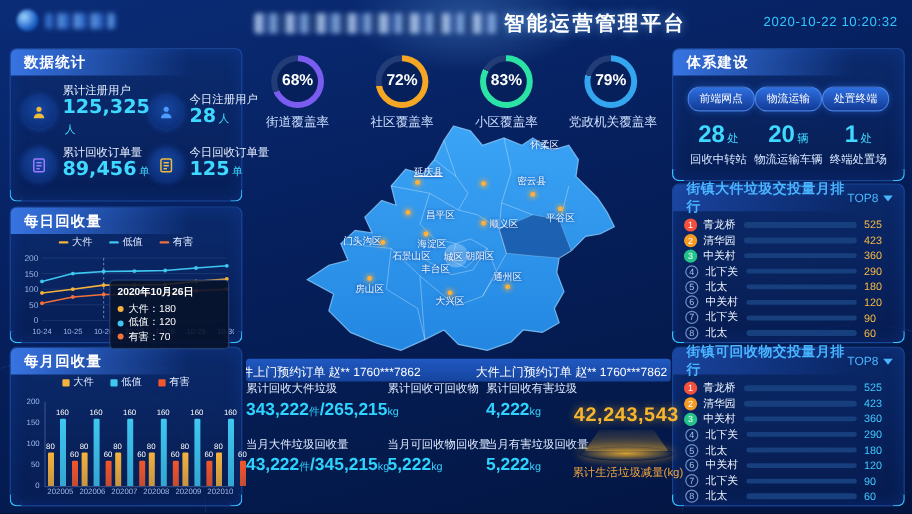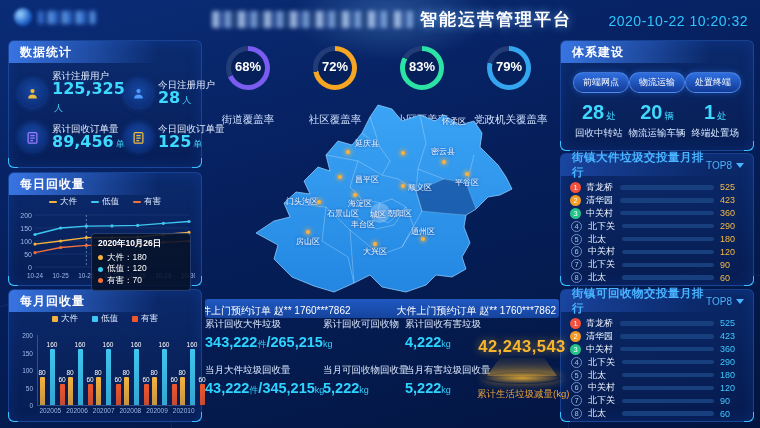--- a/index.html
+++ b/index.html
@@ -17,21 +17,21 @@
   .header{position:absolute;left:0;top:0;width:760px;height:36px;}
   .logo{position:absolute;left:14px;top:8px;display:flex;align-items:center;}
   .logo-orb{width:18px;height:18px;border-radius:50%;margin-right:6px;filter:blur(1.5px);
        background:radial-gradient(circle at 35% 35%,#9fd4ff,#1c62c8 60%,#0a2f7a);}
   .logo-redacted{width:58px;height:13px;border-radius:2px;filter:blur(2px);opacity:.85;
        background:repeating-linear-gradient(90deg,#3f7fe0 0 5px,#123a8c 5px 10px,#6aa6f0 10px 14px);}
   .title-wrap{position:absolute;left:212px;top:8px;display:flex;align-items:center;}
   .title-redacted{width:202px;height:17px;margin-right:6px;border-radius:2px;filter:blur(2.2px);opacity:.8;
        background:repeating-linear-gradient(90deg,#b9d2f5 0 7px,#35589c 7px 13px,#8fb4e8 13px 19px,#24447e 19px 26px);}
   .page-title{font-size:17px;font-weight:bold;color:#fff;letter-spacing:2px;text-shadow:0 0 8px rgba(120,190,255,.7);}
-  .datetime{position:absolute;right:12px;top:13px;font-size:14px;color:#2fc6ff;letter-spacing:.5px;}
+  .datetime{position:absolute;right:12px;top:13px;font-size:11px;color:#2fc6ff;letter-spacing:.5px;}
 
   
   .panel{position:absolute;background:linear-gradient(180deg,rgba(13,45,112,.78),rgba(8,30,84,.72));
        border:1px solid rgba(47,106,210,.45);border-radius:6px;box-shadow:inset 0 0 14px rgba(25,85,205,.25);}
   .panel::before,.panel::after{content:"";position:absolute;width:9px;height:9px;bottom:-1px;}
   .panel::before{left:-1px;border-left:1px solid #35c3ff;border-bottom:1px solid #35c3ff;border-bottom-left-radius:6px;}
   .panel::after{right:-1px;border-right:1px solid #35c3ff;border-bottom:1px solid #35c3ff;border-bottom-right-radius:6px;}
   .panel-h{height:22px;line-height:22px;padding-left:11px;font-size:12px;font-weight:bold;color:#fff;
        background:linear-gradient(90deg,rgba(58,120,232,.95),rgba(58,120,232,0) 78%);border-radius:5px 5px 0 0;letter-spacing:1px;}
   .rank-h{display:flex;align-items:center;justify-content:space-between;height:22px;padding:0 9px 0 11px;
@@ -104,21 +104,21 @@
   .fill-blue{background:linear-gradient(90deg,#1f86e8,#3fc3ff);}
   .rk-val{width:24px;font-size:9px;}
   .val-gold{color:#f5b944;}
   .val-blue{color:#3fc8ff;}
 
   
   .gauge{position:absolute;top:46px;width:70px;text-align:center;}
   .g-ring{position:relative;width:44px;height:44px;border-radius:50%;margin:0 auto;}
   .g-hole{position:absolute;left:5px;top:5px;right:5px;bottom:5px;border-radius:50%;background:#05205a;}
   .g-pct{position:absolute;left:0;right:0;top:13px;font-size:13px;font-weight:bold;color:#fff;z-index:2;}
-  .g-label{margin-top:23px;font-size:10.5px;color:#cfe0ff;white-space:nowrap;}
+  .g-label{margin-top:5px;font-size:10.5px;color:#cfe0ff;white-space:nowrap;}
 
   
   #map{position:absolute;left:230px;top:95px;width:320px;height:210px;}
   #map svg{position:absolute;left:0;top:0;}
   .map-label{position:absolute;transform:translate(-50%,-50%);font-size:8px;color:#f2f8ff;white-space:nowrap;
        text-shadow:0 0 3px rgba(8,50,140,.95);z-index:2;}
   .map-dot{position:absolute;width:4px;height:4px;border-radius:50%;background:#ffb03a;box-shadow:0 0 4px 1px rgba(255,176,58,.8);
        transform:translate(-50%,-50%);z-index:2;}
 
   
@@ -470,21 +470,21 @@
         <path d="M120,135 L150,160 L172,152 L192,116"></path>
         <path d="M96,112 L92,146 L118,162 L124,188"></path>
         <path d="M54,108 L96,112 L120,135 L124,188"></path>
         <path d="M140,22 L150,52"></path>
       </g>
       <circle cx="150" cy="118" r="10" fill="rgba(220,240,255,.3)"></circle>
     </svg>
     <div id="map-overlay">
         <div class="map-label" style="left: 177px; top: 26px; margin-left: 47px;">怀柔区</div>
         <div class="map-dot" style="left: 173px; top: 58px;"></div>
-        <div class="map-label" style="left: 137px; top: 48px;">延庆县</div>
+        <div class="map-label" style="left: 127px; top: 48px; text-decoration: underline;">延庆县</div>
         <div class="map-dot" style="left: 118px; top: 57px;"></div>
         <div class="map-label" style="left: 213px; top: 56px;">密云县</div>
         <div class="map-dot" style="left: 214px; top: 67px;"></div>
         <div class="map-label" style="left: 237px; top: 87px;">平谷区</div>
         <div class="map-dot" style="left: 237px; top: 79px;"></div>
         <div class="map-label" style="left: 137px; top: 84px;">昌平区</div>
         <div class="map-dot" style="left: 110px; top: 82px;"></div>
         <div class="map-label" style="left: 190px; top: 92px;">顺义区</div>
         <div class="map-dot" style="left: 173px; top: 91px;"></div>
         <div class="map-label" style="left: 72px; top: 106px;">门头沟区</div>

